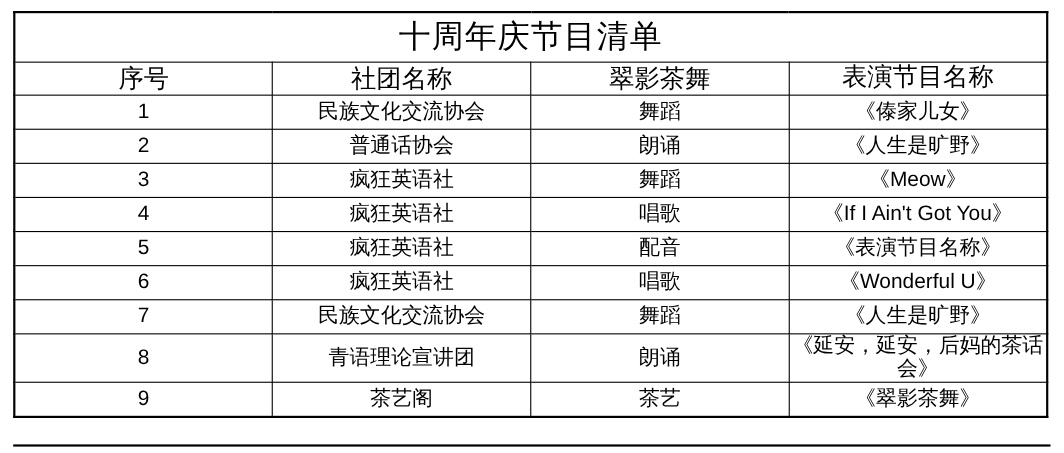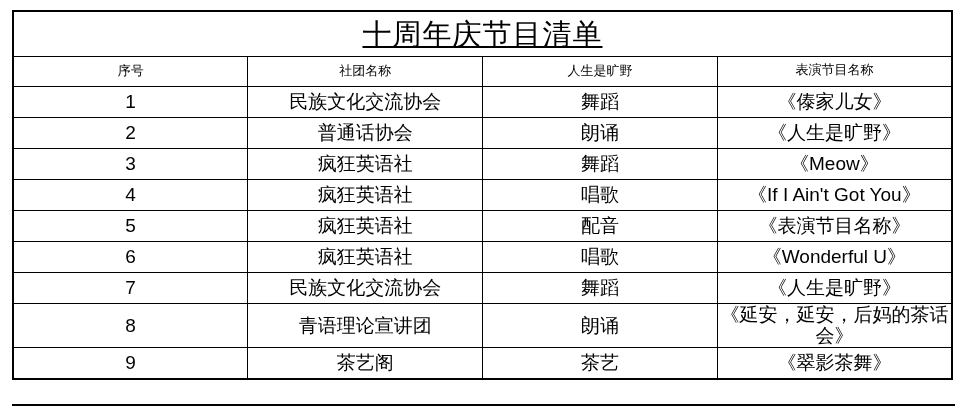--- a/index.html
+++ b/index.html
@@ -34,24 +34,23 @@
     vertical-align: middle;
     font-weight: normal;
     padding: 0;
     line-height: 1.12;
   }
   .title-cell {
     font-size: 29px;
     font-weight: bold;
     height: 44px;
     letter-spacing: 1px;
-    text-decoration: underline;
   }
   .header-row td {
-    font-size: 13px;
+    font-size: 23px;
     height: 29px;
   }
   .body-row td {
     font-size: 19px;
     height: 30px;
   }
   .col-idx { width: 68px; }
   .col-club { width: 224px; }
   .col-form { width: 120px; }
   .col-name { width: auto; font-family: Liberation Mono, monospace; }
@@ -70,21 +69,21 @@
 
 <div class="page">
   <table class="program-table">
     <tbody>
       <tr>
         <td class="title-cell" colspan="4">十周年庆节目清单</td>
       </tr>
       <tr class="header-row">
         <td class="col-idx">序号</td>
         <td class="col-club">社团名称</td>
-        <td class="col-form">人生是旷野</td>
+        <td class="col-form">翠影茶舞</td>
         <td class="col-name">表演节目名称</td>
       </tr>
 
       <tr class="body-row">
         <td>1</td>
         <td>民族文化交流协会</td>
         <td>舞蹈</td>
         <td>《傣家儿女》</td>
       </tr>
       <tr class="body-row">

